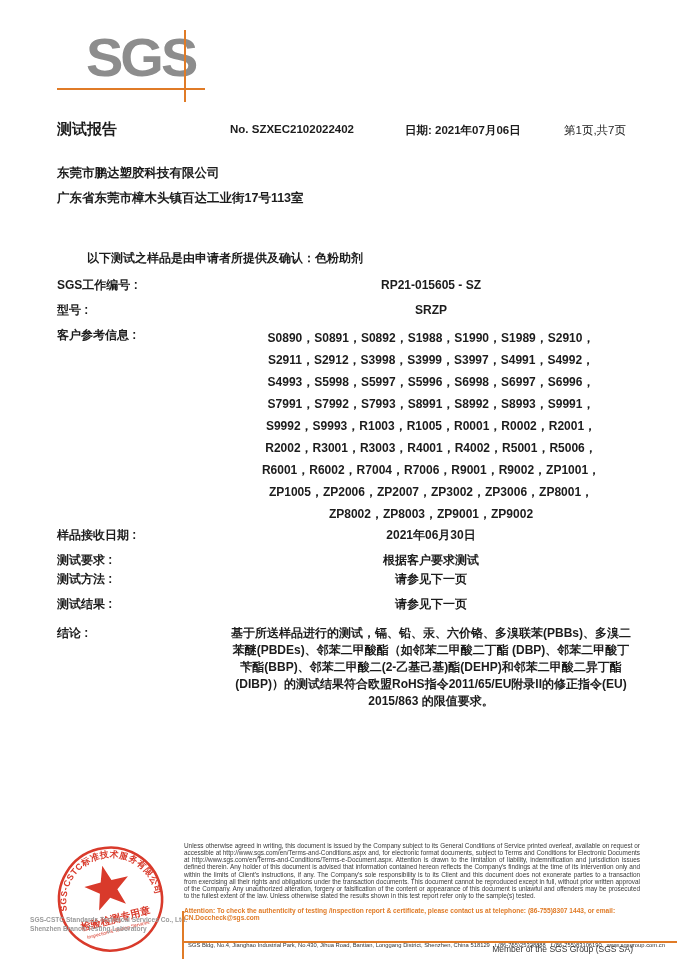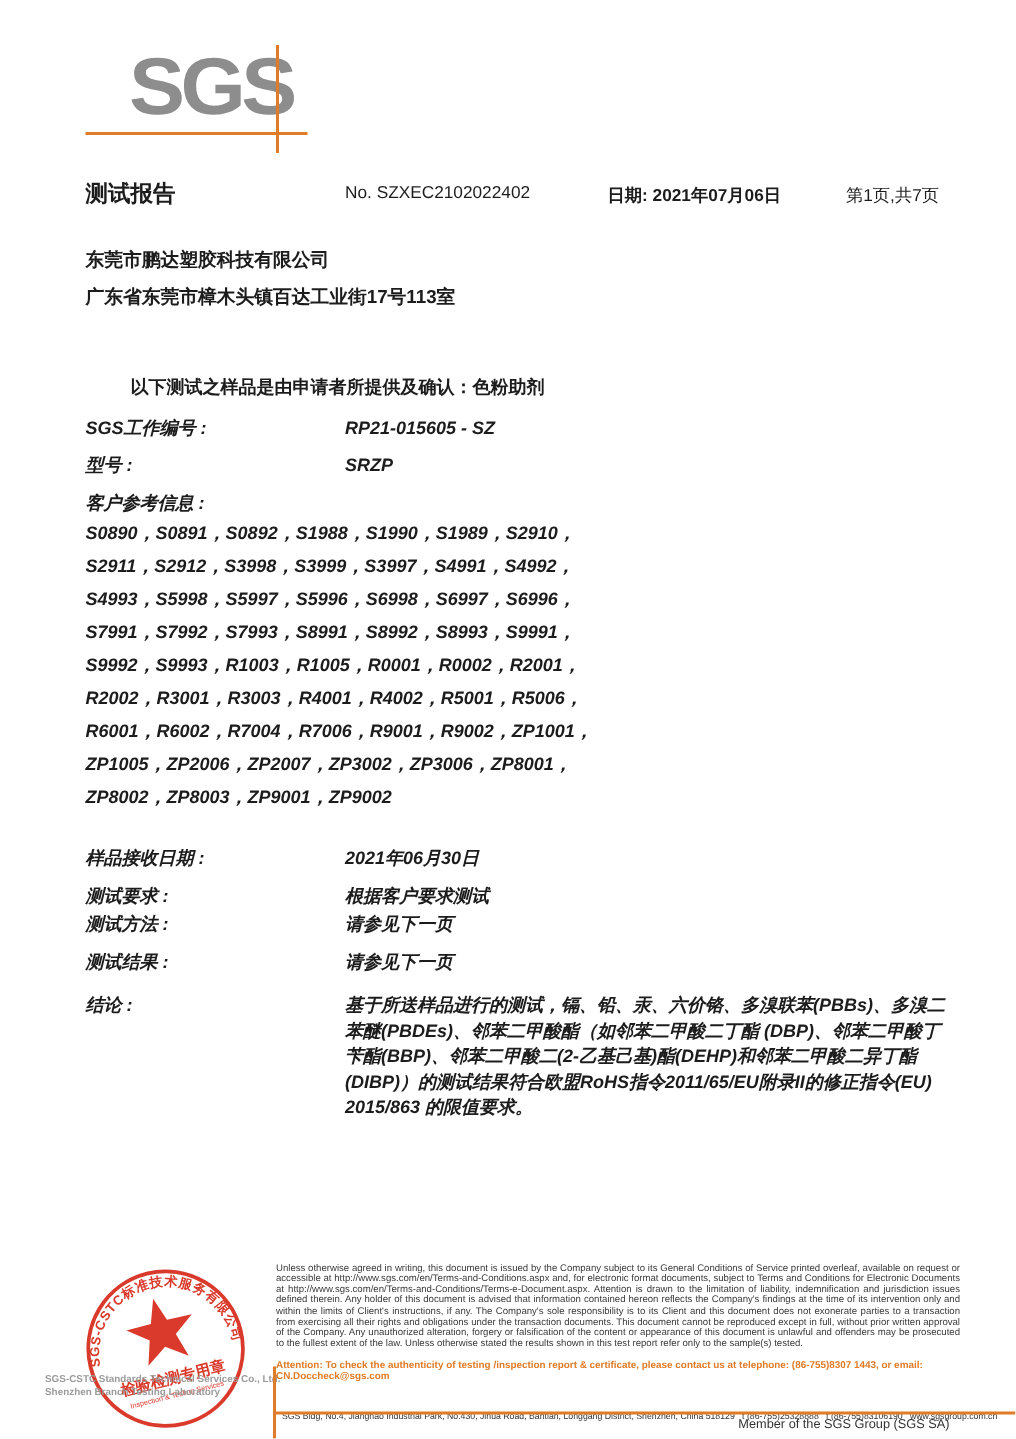--- a/index.html
+++ b/index.html
@@ -12,34 +12,34 @@
   .logo-word{
     position:absolute;left:86px;top:32px;
     font-size:56px;font-weight:700;color:#8d8d8d;
     letter-spacing:-3px;line-height:52px;transform:scaleY(.96);
   }
   .logo-hline{position:absolute;left:57px;top:88px;width:148px;height:2px;background:#e07b27;}
   .logo-vline{position:absolute;left:184px;top:30px;width:2px;height:72px;background:#e07b27;}
 
   .titlebar{position:absolute;left:57px;top:120px;width:580px;height:24px;}
   .doc-title{position:absolute;left:0;top:0;font-size:15px;font-weight:700;}
-  .report-no{position:absolute;left:173px;top:3px;font-size:11.5px;font-weight:400;}
+  .report-no{position:absolute;left:173px;top:3px;font-size:11.5px;font-weight:700;}
   .report-date{position:absolute;left:348px;top:3px;font-size:11.5px;font-weight:700;}
   .report-page{position:absolute;left:507px;top:3px;font-size:11.5px;font-weight:400;}
 
   .applicant{position:absolute;left:57px;top:161px;font-size:12.5px;font-weight:700;line-height:25px;}
 
   
   .main{position:absolute;left:57px;top:250px;width:575px;font-size:12px;font-weight:700;}
   .intro{margin-bottom:10px;line-height:17px;margin-left:30px;}
-  .row{display:flex;margin-bottom:8px;font-style:italic;}
+  .row{display:flex;margin-bottom:8px;}
   .row .lbl{width:173px;flex:none;line-height:17px;}
-  .row .val{flex:1;line-height:17px;}
+  .row .val{flex:1;line-height:17px;text-align:center;}
   .ref-lines div{line-height:22px;}
-  .row.ref{margin-bottom:22px;flex-direction:column;}
+  .row.ref{margin-bottom:2px;}
   .row.tight{margin-bottom:2px;}
   .row.result{margin-bottom:12px;}
   .conclusion-val{line-height:18px;width:412px;}
 
   
   .stamp{position:absolute;left:52px;top:840px;transform:rotate(-14deg);}
   .stamp-company{
     position:absolute;left:30px;top:916px;width:165px;
     font-size:6.6px;line-height:8.5px;color:#9b9b9b;font-weight:700;
   }

